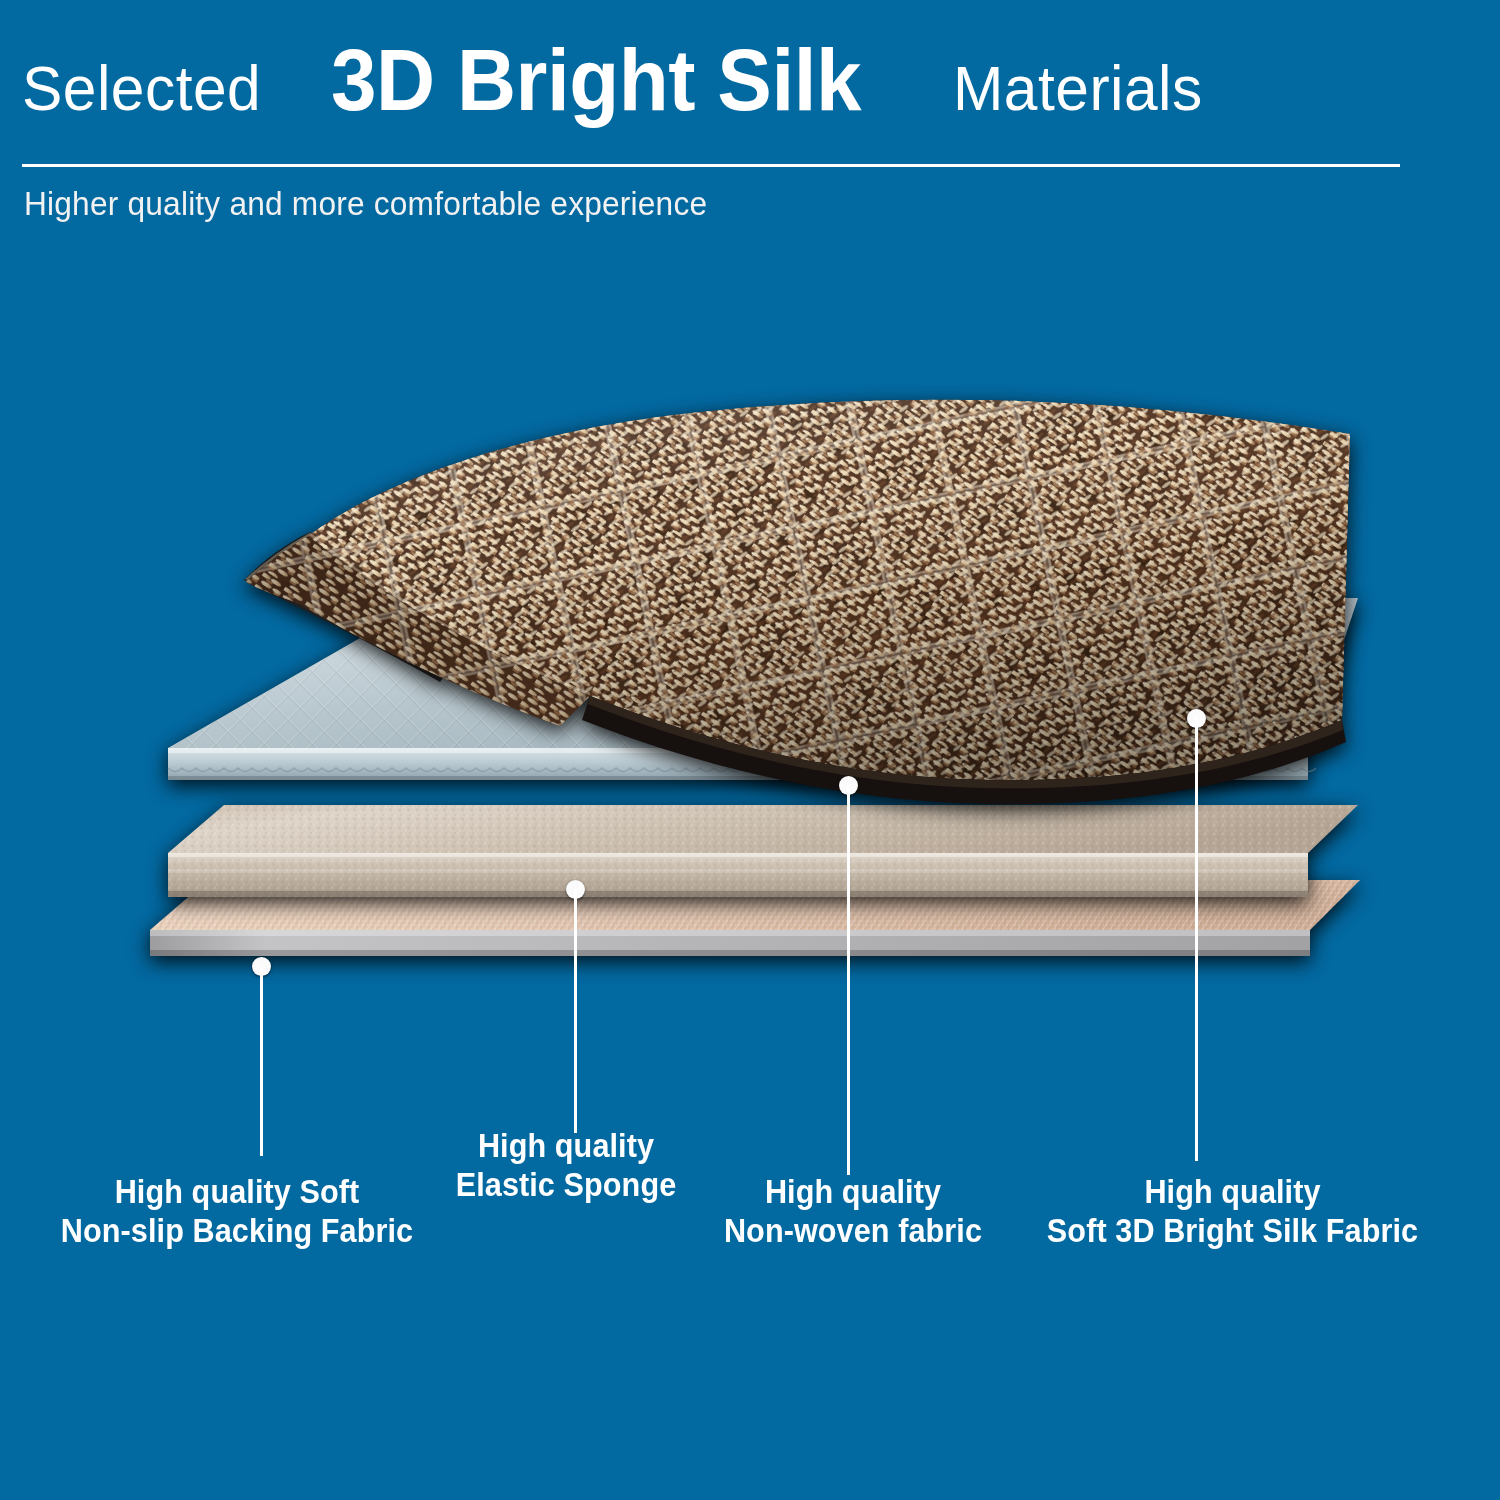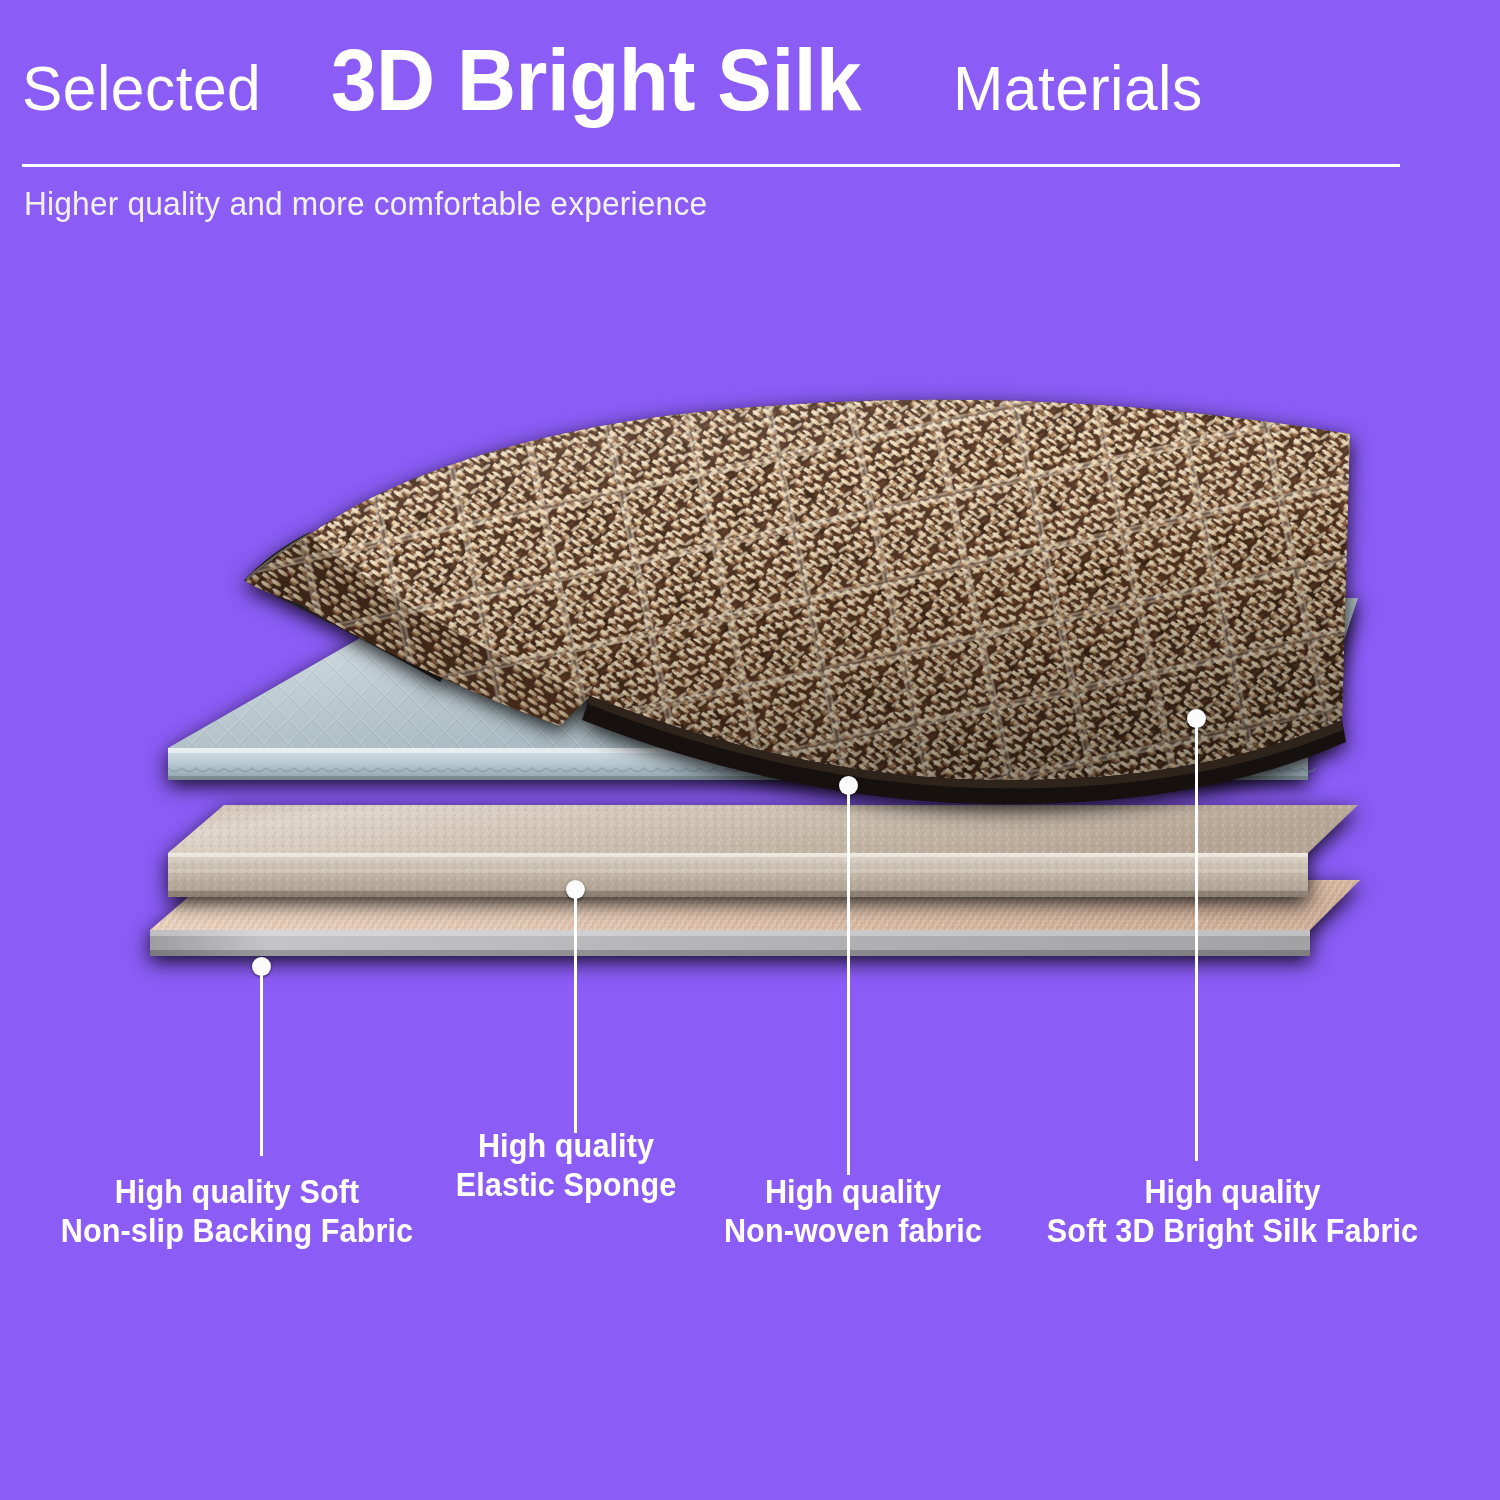--- a/index.html
+++ b/index.html
@@ -8,21 +8,21 @@
     padding: 0;
     background: #000000;
   }
   body {
     font-family: "Liberation Sans", sans-serif;
   }
   #poster {
     position: relative;
     width: 1500px;
     height: 1500px;
-    background: #8b5cf6;
+    background: #0369a1;
     overflow: hidden;
   }
 
   
   #header {
     position: absolute;
     left: 0;
     top: 0;
     width: 1500px;
     height: 240px;

